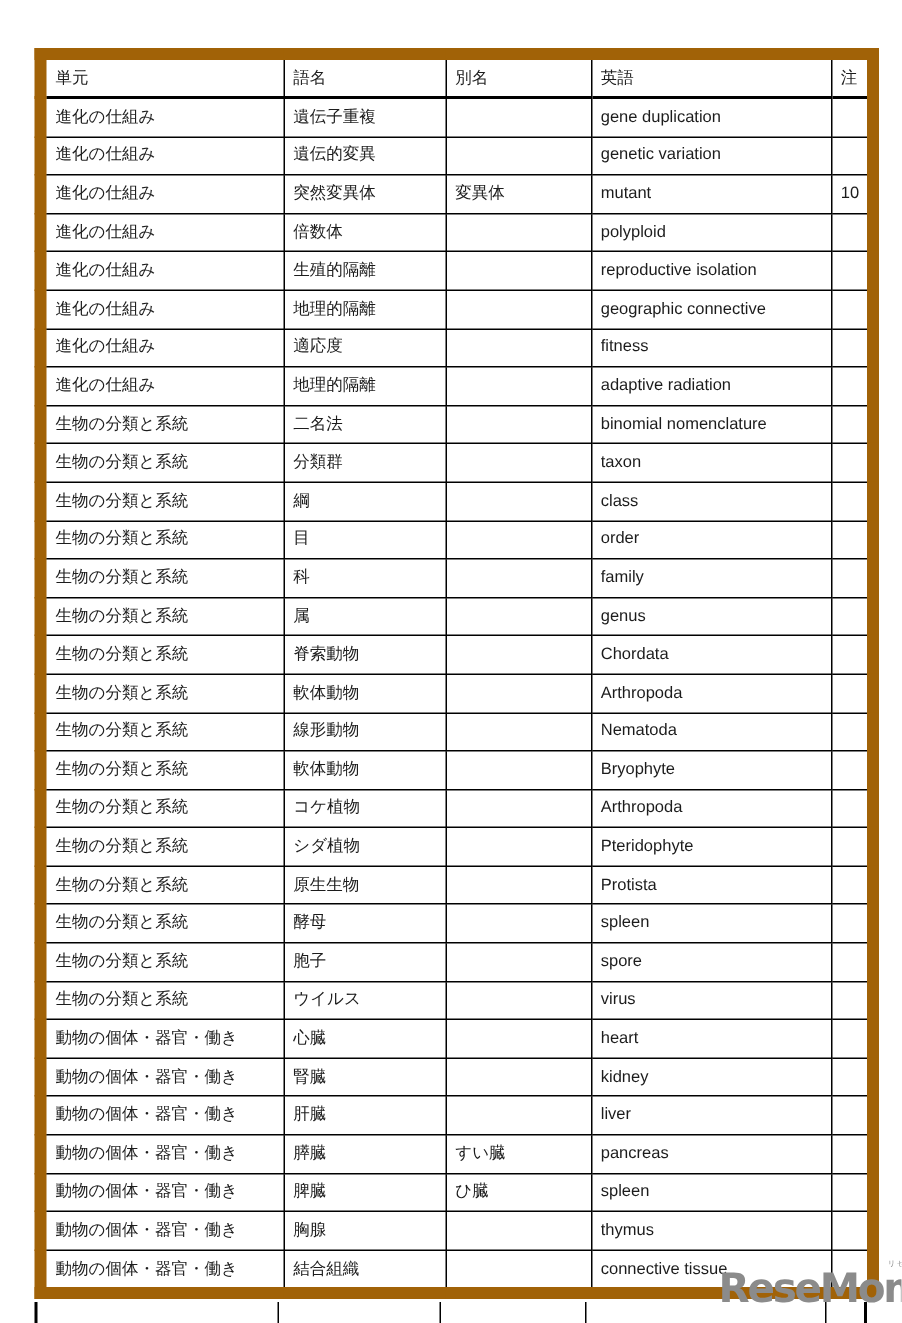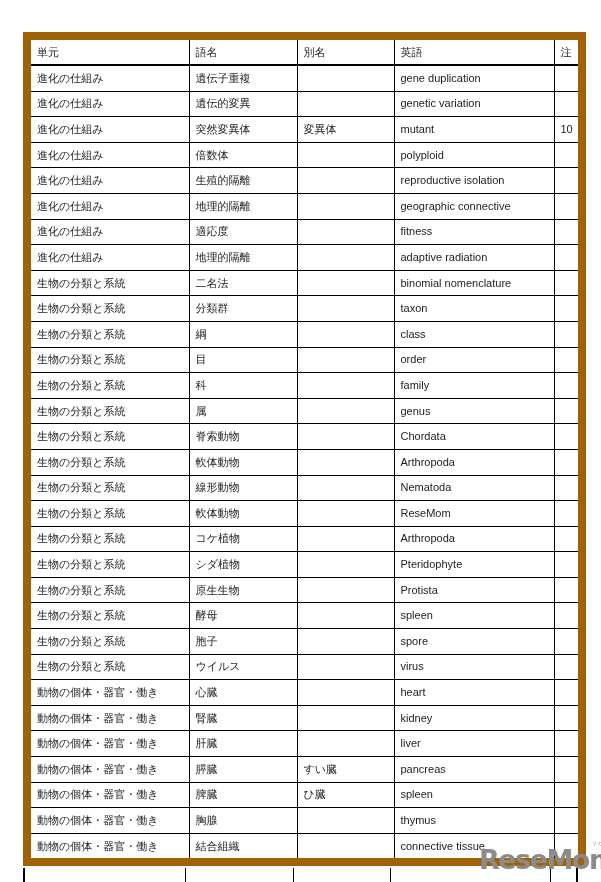--- a/index.html
+++ b/index.html
@@ -235,21 +235,21 @@
           <td>生物の分類と系統</td>
           <td>線形動物</td>
           <td></td>
           <td>Nematoda</td>
           <td></td>
         </tr>
         <tr>
           <td>生物の分類と系統</td>
           <td>軟体動物</td>
           <td></td>
-          <td>ReseMom</td>
+          <td>Bryophyte</td>
           <td></td>
         </tr>
         <tr>
           <td>生物の分類と系統</td>
           <td>コケ植物</td>
           <td></td>
           <td>Arthropoda</td>
           <td></td>
         </tr>
         <tr>

